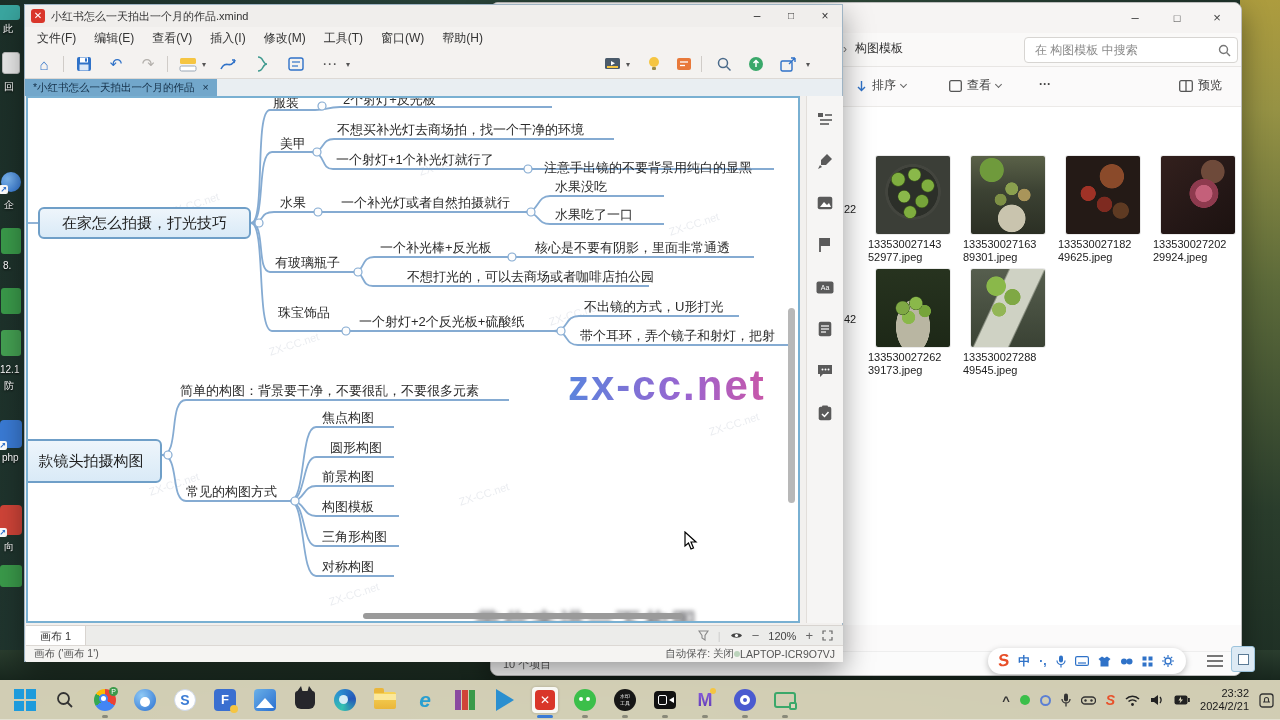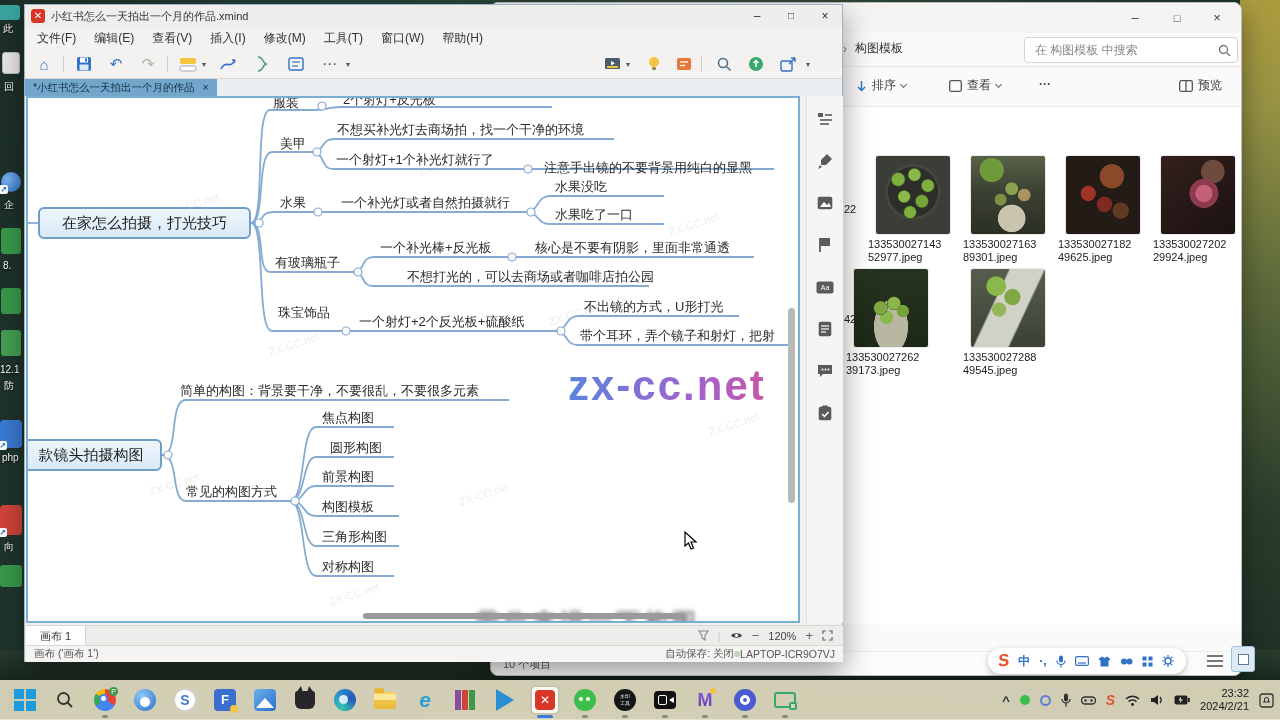--- a/index.html
+++ b/index.html
@@ -225,21 +225,21 @@
       </div>
       <div class="file-item" style="left:567px;top:13px;">
         <div class="thumb t3"></div>
         <div class="fname">133530027182 49625.jpeg</div>
       </div>
       <div class="file-item" style="left:662px;top:13px;">
         <div class="thumb t4"></div>
         <div class="fname">133530027202 29924.jpeg</div>
       </div>
       <span class="partial-label" style="left:353px;top:206px;">42</span>
-      <div class="file-item" style="left:355px;top:126px;">
+      <div class="file-item" style="left:377px;top:126px;">
         <div class="thumb t5"></div>
         <div class="fname">133530027262 39173.jpeg</div>
       </div>
       <div class="file-item" style="left:472px;top:126px;">
         <div class="thumb t6"></div>
         <div class="fname">133530027288 49545.jpeg</div>
       </div>
     </div>
     <div class="ex-status">
       <span>10 个项目</span>
@@ -414,21 +414,21 @@
           <circle cx="330" cy="174" r="4"></circle>
             <circle cx="484" cy="159" r="4"></circle>
             <circle cx="318" cy="233" r="4"></circle>
           <circle cx="533" cy="233" r="4"></circle>
             <circle cx="140" cy="357" r="4"></circle>
             <circle cx="267" cy="403" r="4"></circle>
         </g>
       </svg>
 
       <div class="rootbox" style="left:10px;top:109px;width:213px;height:32px;">在家怎么拍摄，打光技巧</div>
-      <div class="rootbox" style="left:-8px;top:341px;width:142px;height:32px;">款镜头拍摄构图</div>
+      <div class="rootbox" style="left:-8px;top:341px;width:142px;height:44px;">款镜头拍摄构图</div>
 
       <div class="topic" style="left:245px;top:-4px;">服装</div>
       <div class="topic" style="left:315px;top:-7px;">2个射灯+反光板</div>
       <div class="topic" style="left:252px;top:37px;">美甲</div>
       <div class="topic" style="left:309px;top:23px;">不想买补光灯去商场拍，找一个干净的环境</div>
       <div class="topic" style="left:308px;top:53px;">一个射灯+1个补光灯就行了</div>
       <div class="topic" style="left:516px;top:53px;margin-top:8px;">注意手出镜的不要背景用纯白的显黑</div>
       <div class="topic" style="left:252px;top:96px;">水果</div>
       <div class="topic" style="left:313px;top:96px;">一个补光灯或者自然拍摄就行</div>
       <div class="topic" style="left:527px;top:80px;">水果没吃</div>

